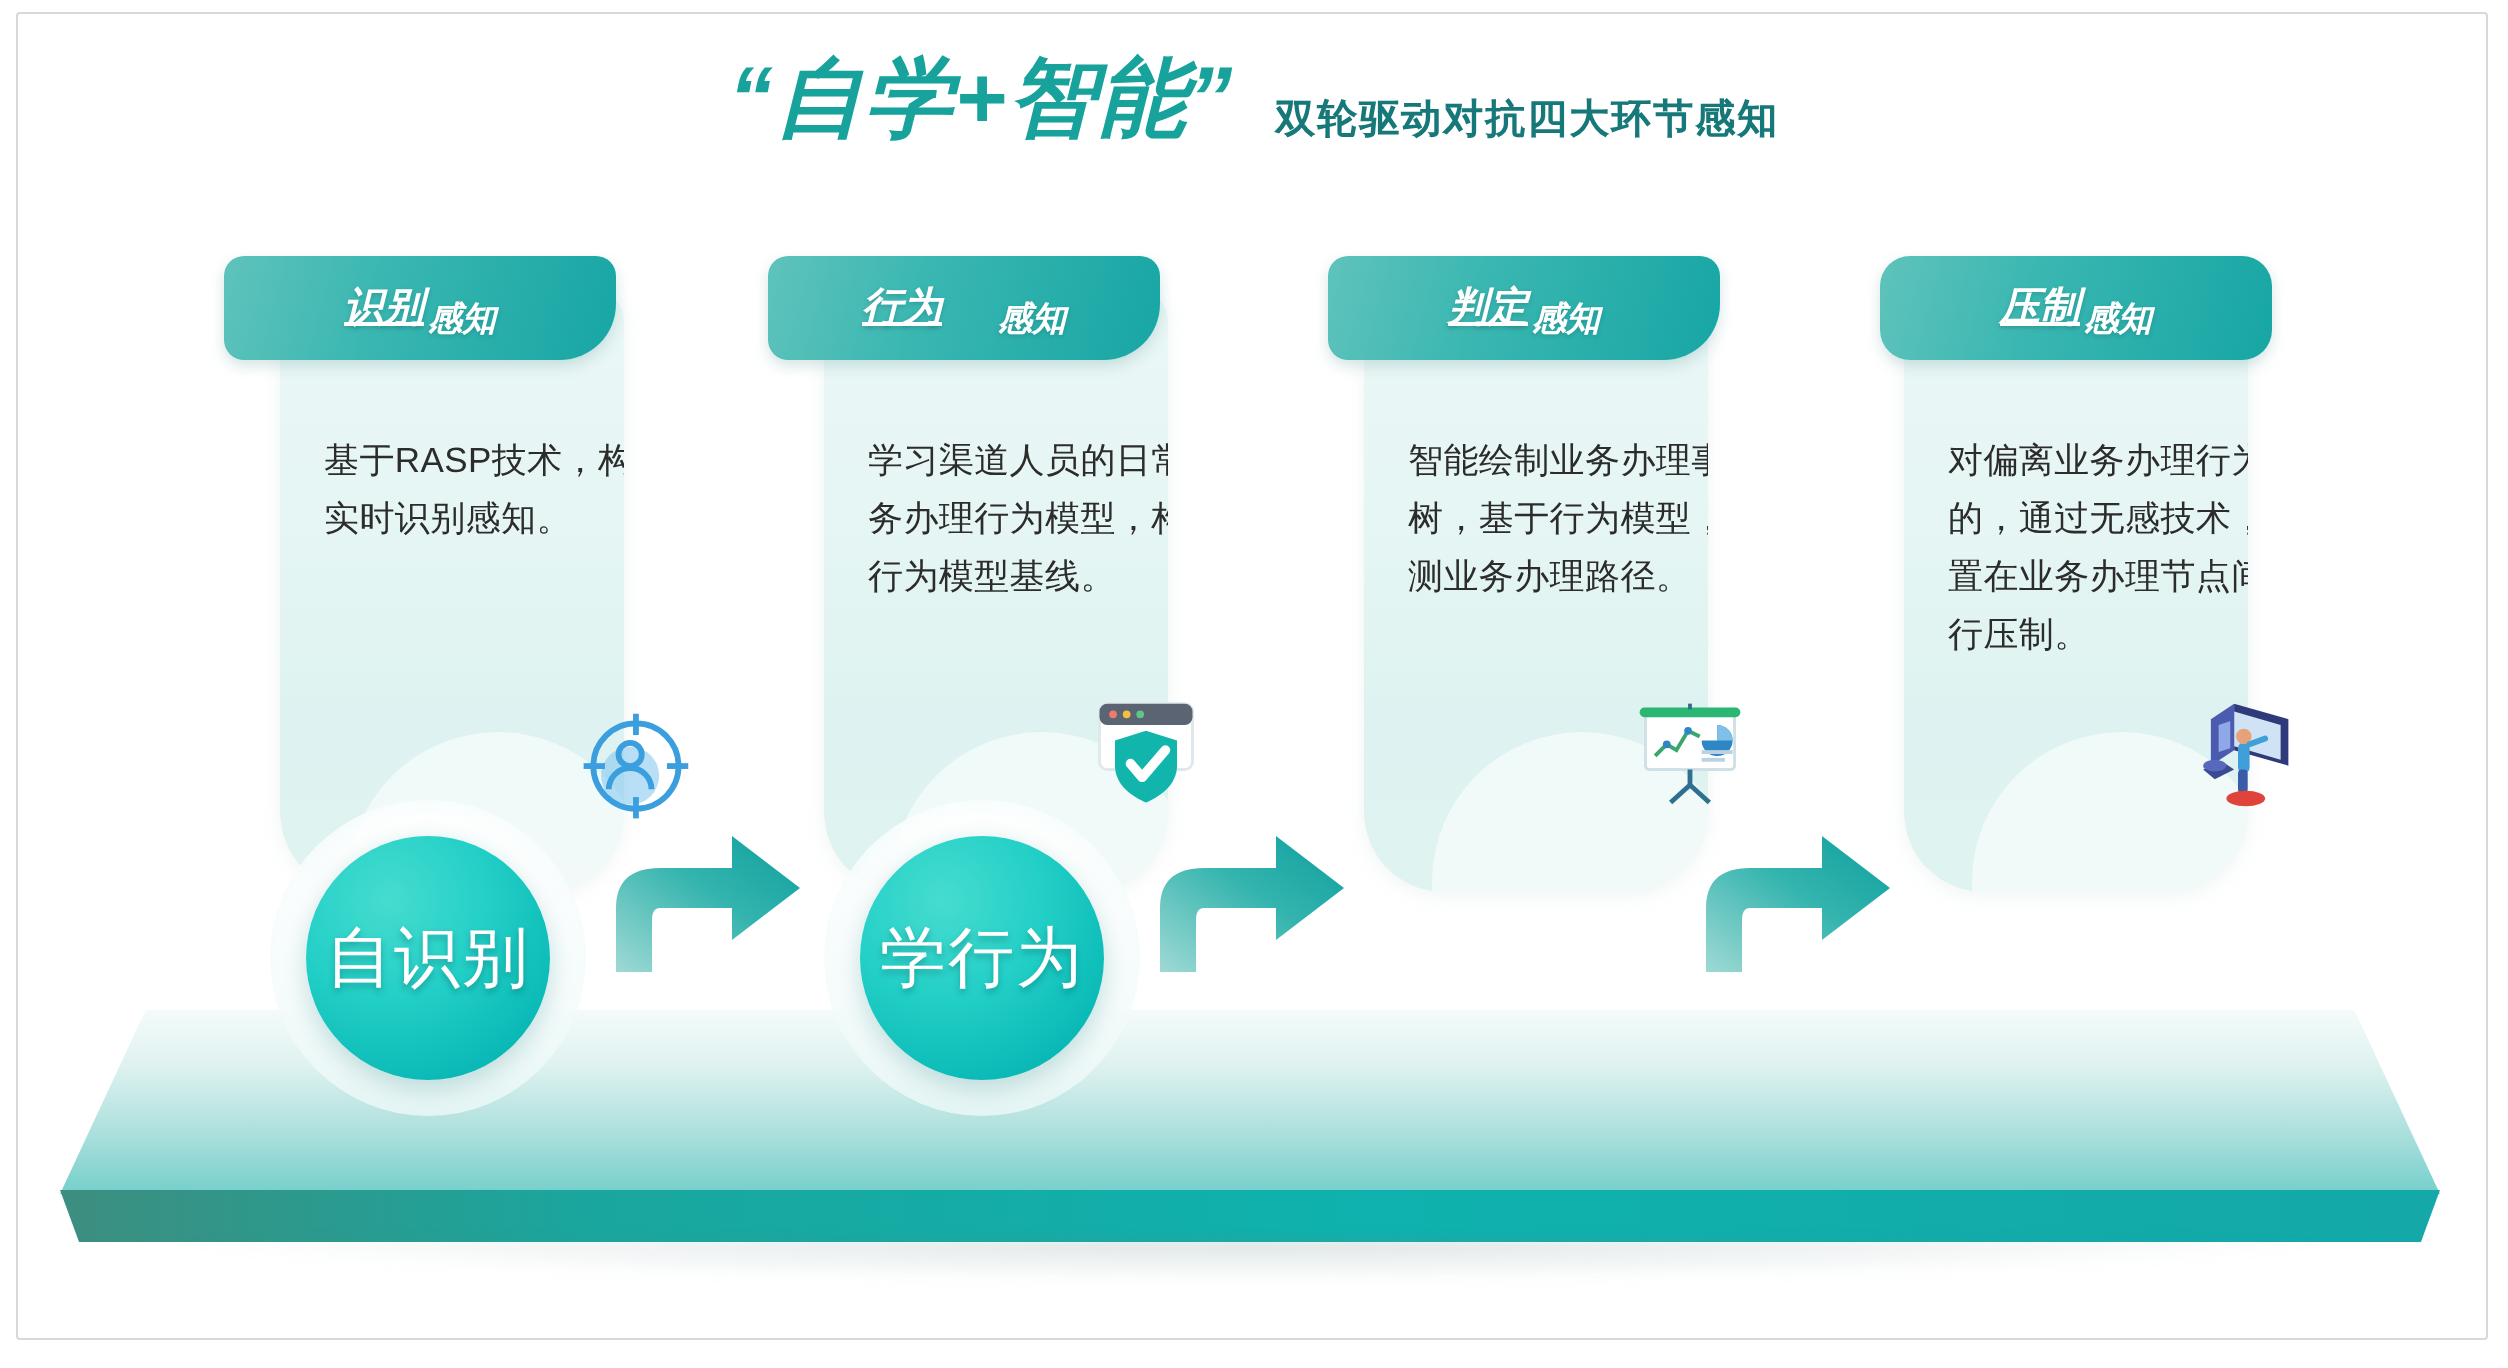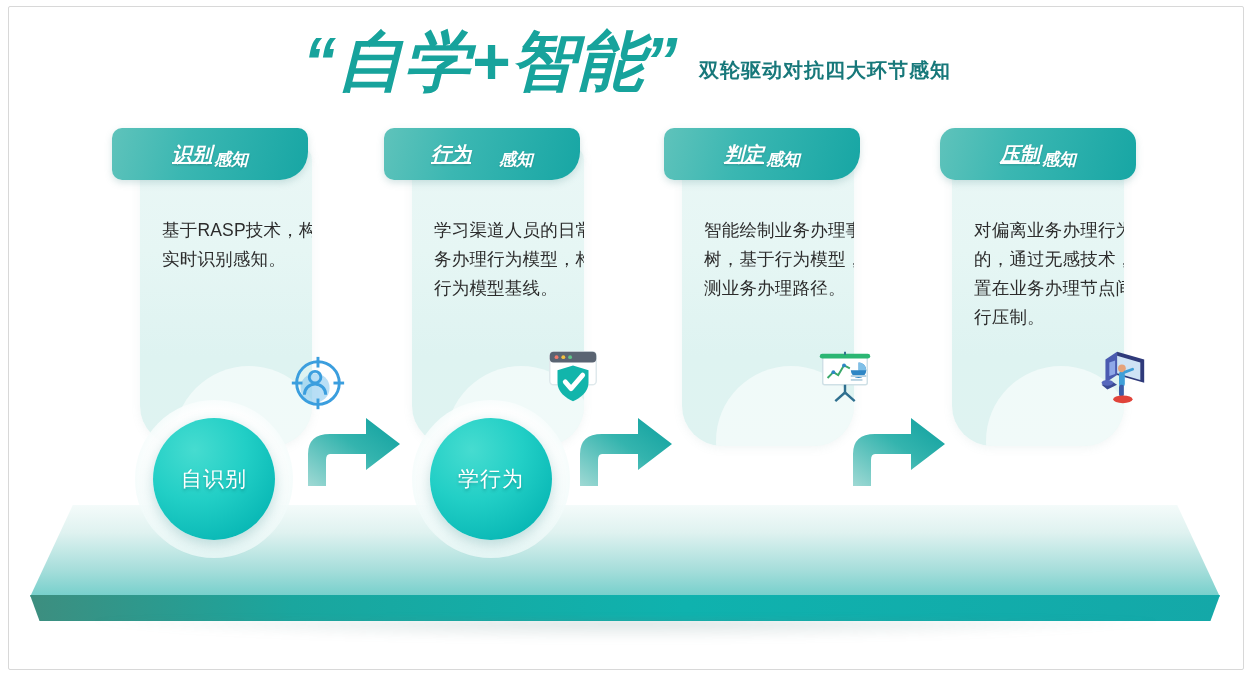--- a/index.html
+++ b/index.html
@@ -38,21 +38,21 @@
     position: absolute;
     left: 0;
     top: 28px;
     width: 1254px;
     text-align: center;
     white-space: nowrap;
   }
   .title-main {
     display: inline-block;
     vertical-align: middle;
-    font-size: 66px;
+    font-size: 44px;
     font-weight: bold;
     font-style: italic;
     color: #17a39c;
     letter-spacing: 1px;
     line-height: 1;
   }
   .title-sub {
     display: inline-block;
     vertical-align: middle;
     font-size: 20px;
@@ -242,21 +242,21 @@
     width: 122px;
     height: 122px;
     border-radius: 50%;
     background: radial-gradient(circle at 34% 26%, #46dcd0 0%, #22cfc6 42%, #0ab9b6 78%, #06a9aa 100%);
     box-shadow: 0 5px 14px rgba(20,130,130,0.28);
     display: flex;
     align-items: center;
     justify-content: center;
   }
   .node-label {
-    font-size: 21px;
+    font-size: 33px;
     color: #ffffff;
     letter-spacing: 1px;
     text-shadow: 0 2px 3px rgba(10,100,100,0.42);
     white-space: nowrap;
     text-align: center;
   }
 
   
   .arrow {
     position: absolute;

